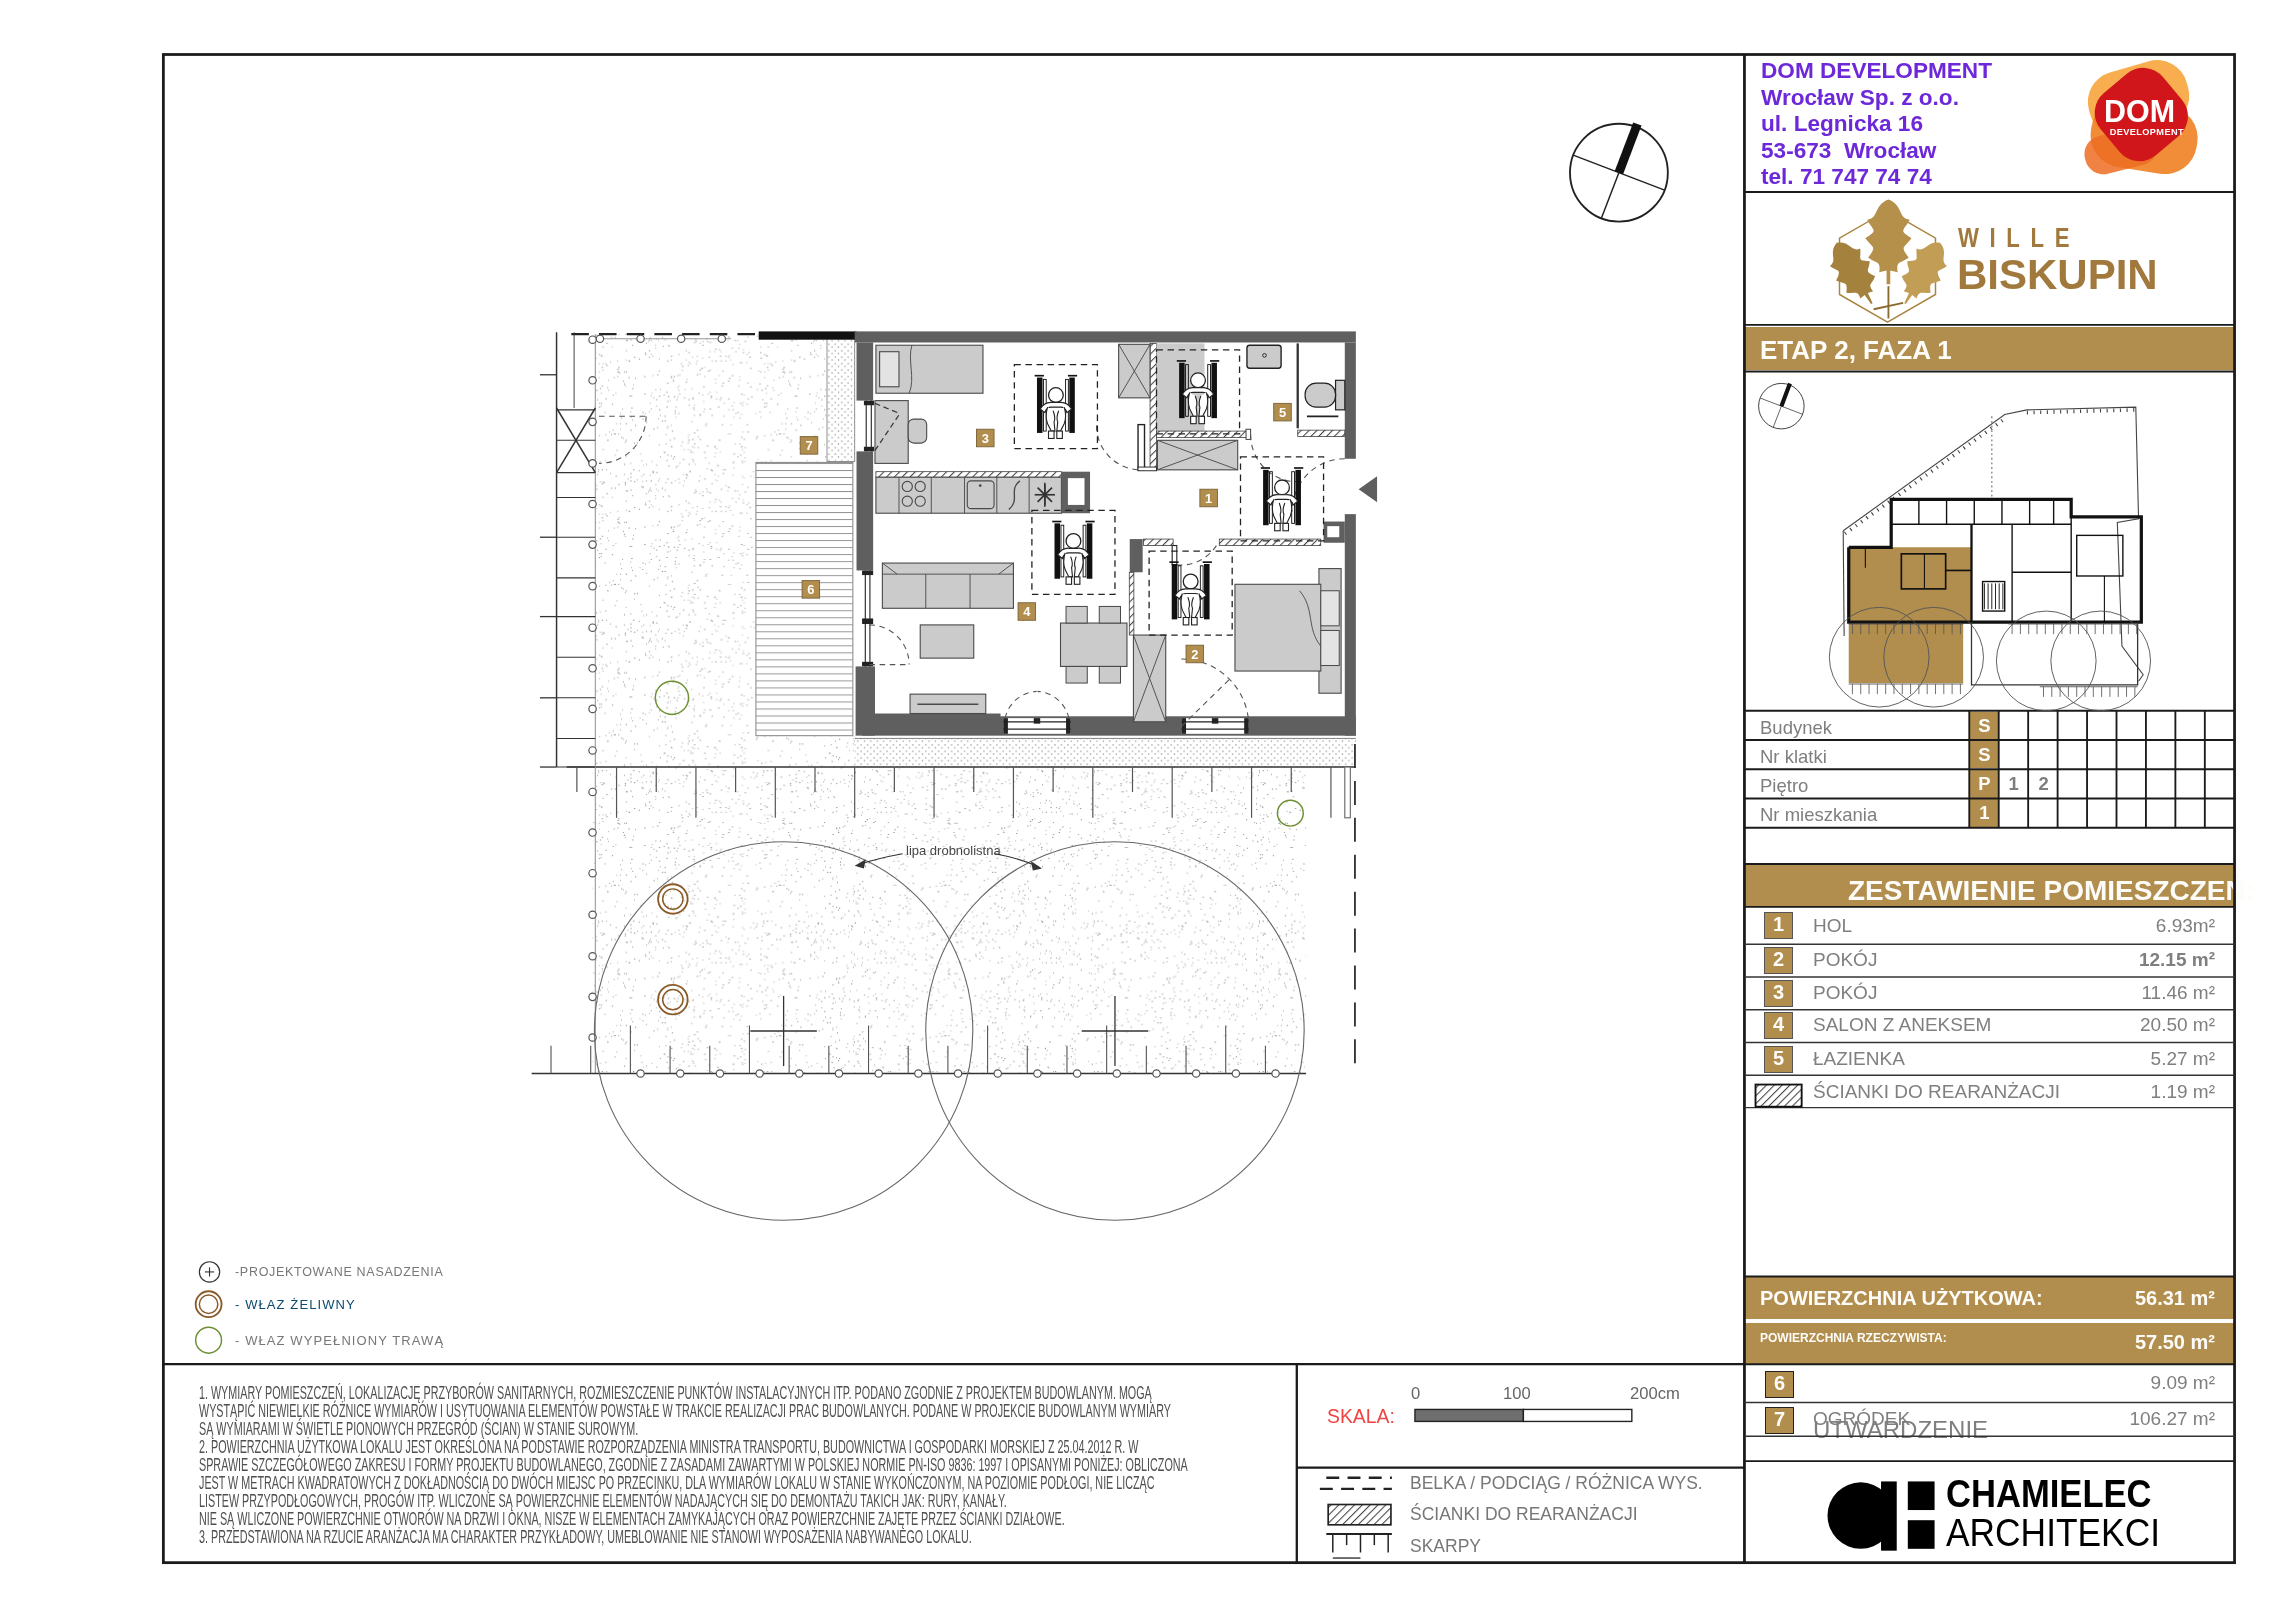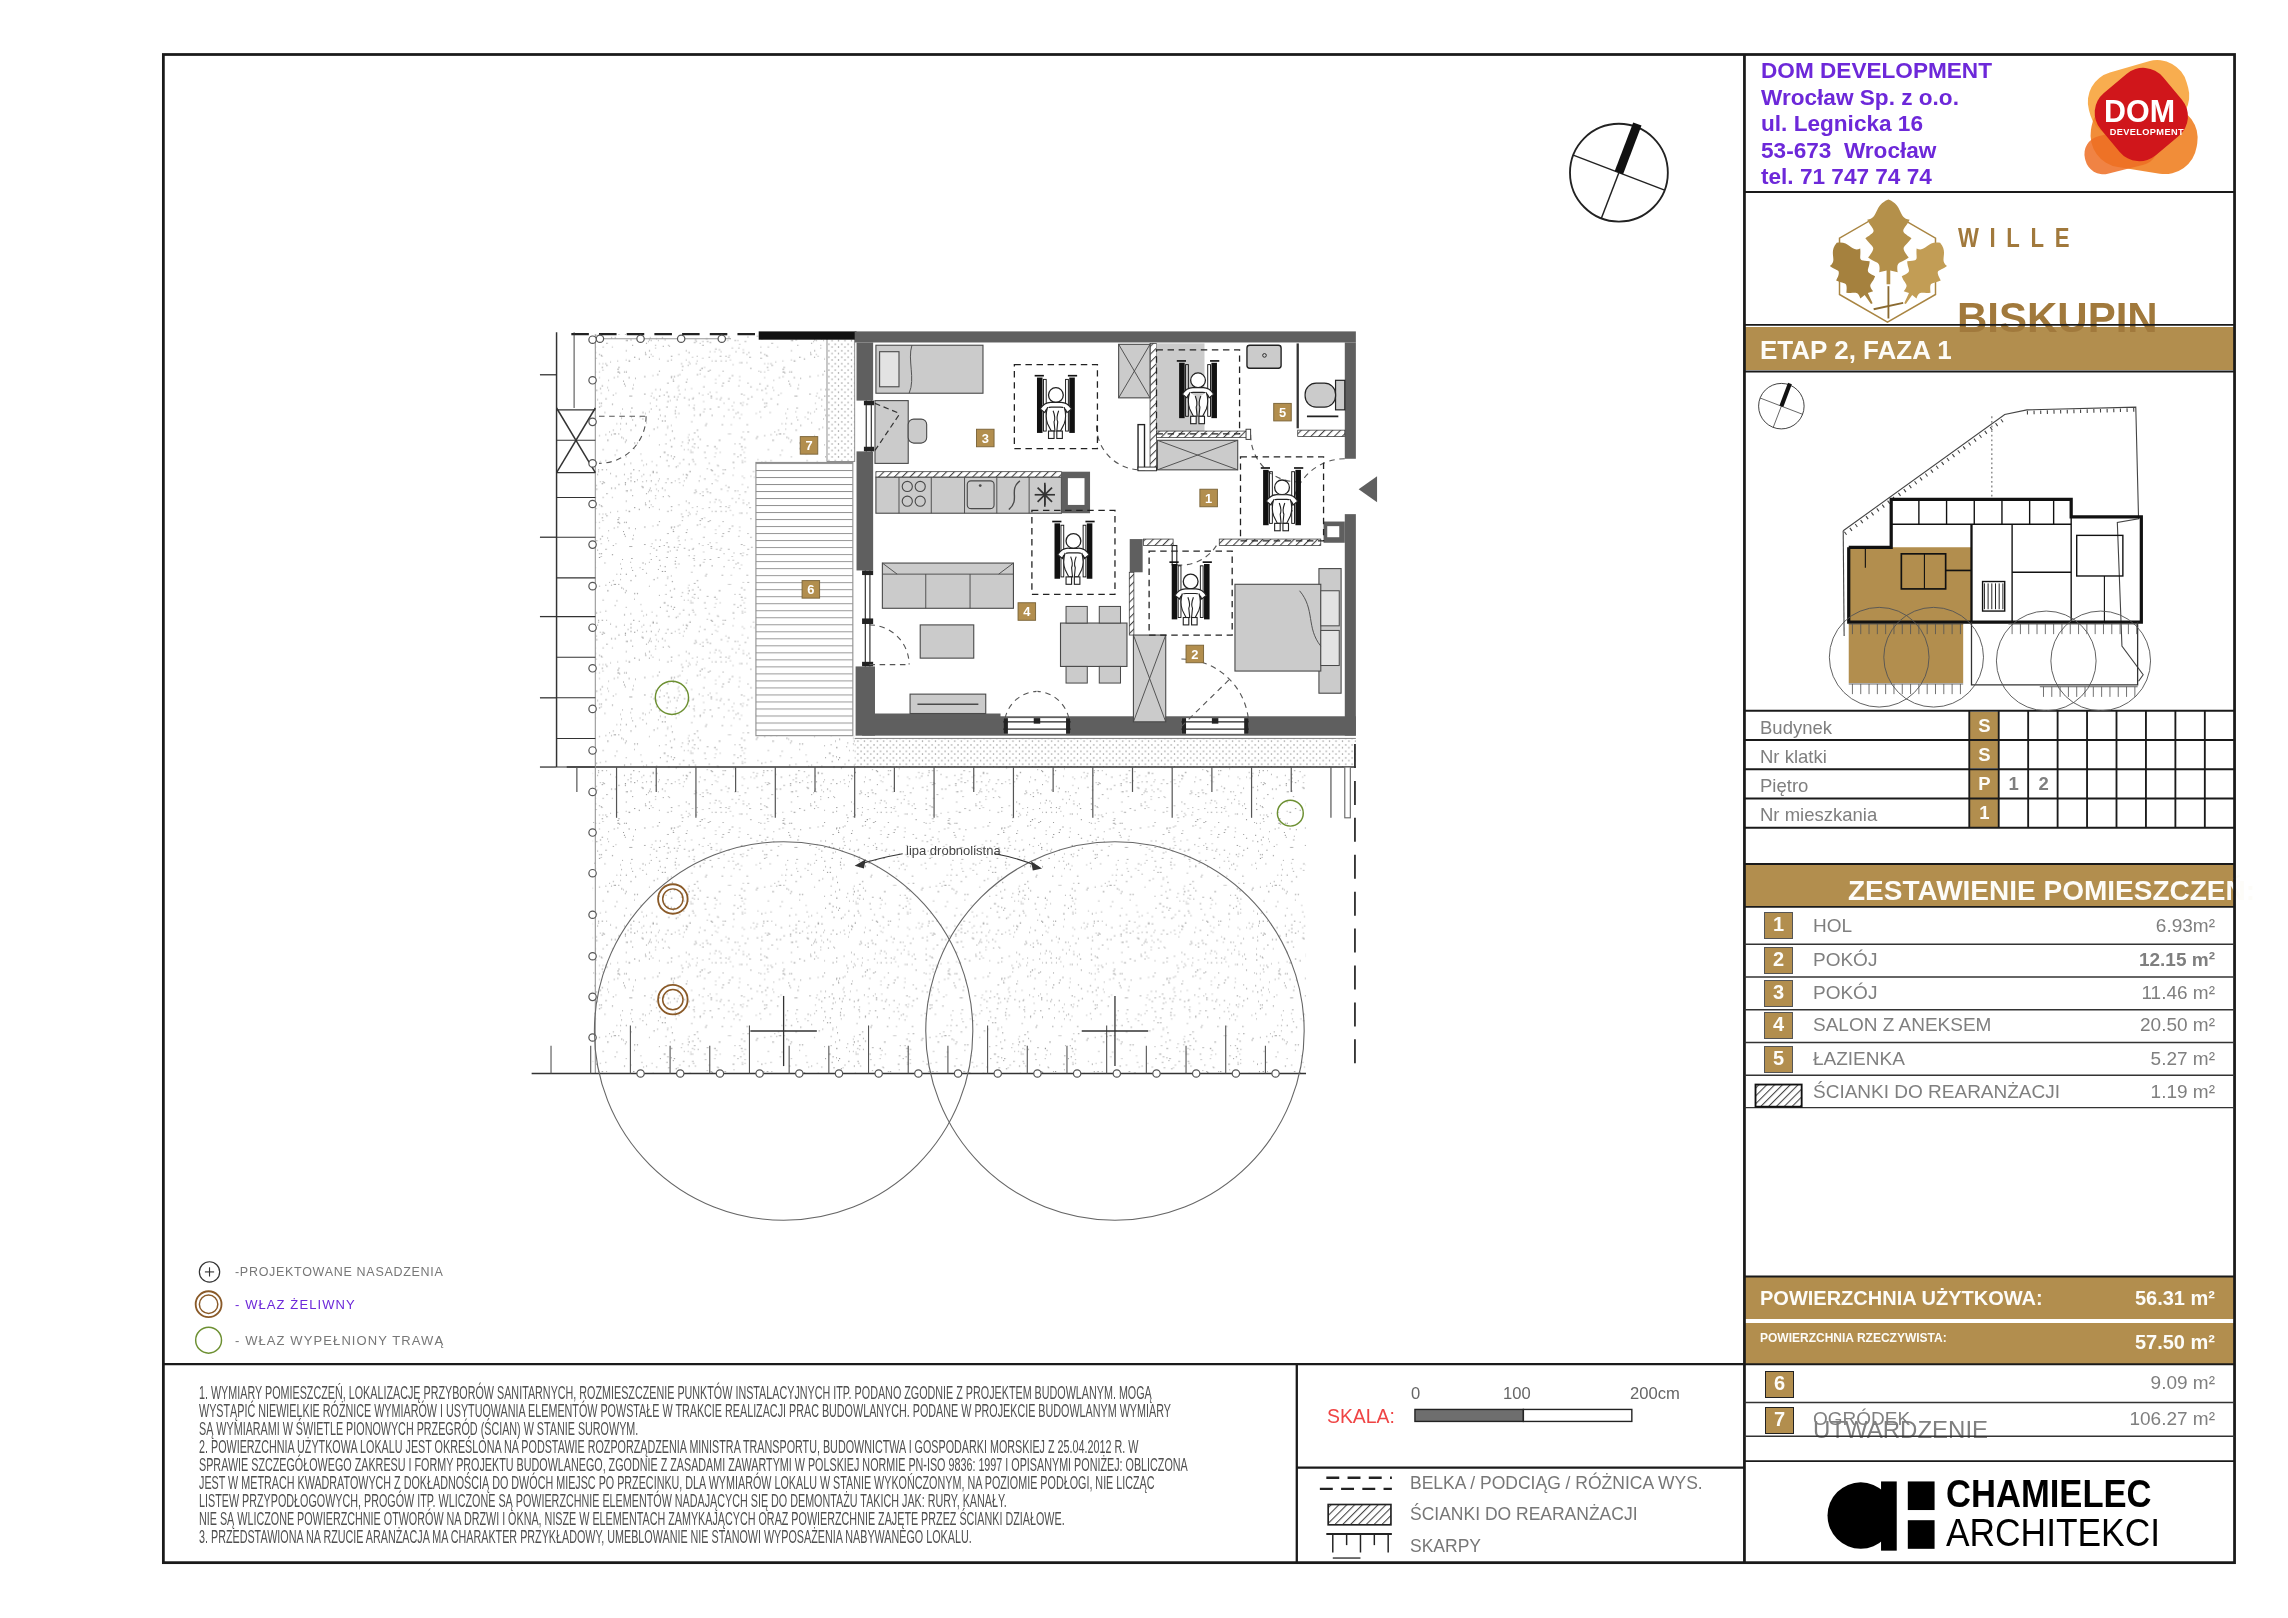--- a/index.html
+++ b/index.html
@@ -66,21 +66,21 @@
 <div class="abs wt nowrap" style="right:74px;top:1331px;font-size:20px;">57.50 m²</div>
 
 <div class="abs gold wt" style="left:1765px;top:1371px;width:29px;height:27px;border:1.8px solid #222;box-sizing:border-box;text-align:center;font-size:20px;line-height:23px;">6</div>
 <div class="abs gt nowrap" style="left:1813px;top:1372px;font-size:24px;margin-top:44px;">UTWARDZENIE</div>
 <div class="abs gt nowrap" style="right:74px;top:1372px;font-size:19px;">9.09 m²</div>
 <div class="abs gold wt" style="left:1765px;top:1407px;width:29px;height:27px;border:1.8px solid #222;box-sizing:border-box;text-align:center;font-size:20px;line-height:23px;">7</div>
 <div class="abs gt nowrap" style="left:1813px;top:1408px;font-size:19px;">OGRÓDEK</div>
 <div class="abs gt nowrap" style="right:74px;top:1408px;font-size:19px;">106.27 m²</div>
 
 <div class="abs nowrap" style="left:1958px;top:223px;font-size:27px;letter-spacing:13px;color:#a1793c;font-weight:bold;transform:scaleX(0.82);transform-origin:0 0;">WILLE</div>
-<div class="abs nowrap" style="left:1957px;top:251px;font-size:42px;letter-spacing:0px;color:#a1793c;font-weight:bold;margin-top:43px;">BISKUPIN</div>
+<div class="abs nowrap" style="left:1957px;top:251px;font-size:42px;letter-spacing:0px;color:#a1793c;font-weight:bold;">BISKUPIN</div>
 
 <div class="abs nowrap" style="left:1946px;top:1473px;font-size:38px;font-weight:bold;color:#000;transform:scaleX(0.91);transform-origin:0 0;">CHAMIELEC</div>
 <div class="abs nowrap" style="left:1946px;top:1512px;font-size:38px;color:#000;transform:scaleX(0.93);transform-origin:0 0;">ARCHITEKCI</div>
 
 <div class="abs nowrap" style="left:199px;top:1384px;font-size:17.5px;line-height:18px;color:#4f4f4f;transform:scaleX(0.615);transform-origin:0 0;">1. WYMIARY POMIESZCZEŃ, LOKALIZACJĘ PRZYBORÓW SANITARNYCH, ROZMIESZCZENIE PUNKTÓW INSTALACYJNYCH ITP. PODANO ZGODNIE Z PROJEKTEM BUDOWLANYM. MOGĄ
 WYSTĄPIĆ NIEWIELKIE RÓŻNICE WYMIARÓW I USYTUOWANIA ELEMENTÓW POWSTAŁE W TRAKCIE REALIZACJI PRAC BUDOWLANYCH. PODANE W PROJEKCIE BUDOWLANYM WYMIARY
 SĄ WYMIARAMI W ŚWIETLE PIONOWYCH PRZEGRÓD (ŚCIAN) W STANIE SUROWYM.
 2. POWIERZCHNIA UŻYTKOWA LOKALU JEST OKREŚLONA NA PODSTAWIE ROZPORZĄDZENIA MINISTRA TRANSPORTU, BUDOWNICTWA I GOSPODARKI MORSKIEJ Z 25.04.2012 R. W
 SPRAWIE SZCZEGÓŁOWEGO ZAKRESU I FORMY PROJEKTU BUDOWLANEGO, ZGODNIE Z ZASADAMI ZAWARTYMI W POLSKIEJ NORMIE PN-ISO 9836: 1997 I OPISANYMI PONIŻEJ: OBLICZONA
 JEST W METRACH KWADRATOWYCH Z DOKŁADNOŚCIĄ DO DWÓCH MIEJSC PO PRZECINKU, DLA WYMIARÓW LOKALU W STANIE WYKOŃCZONYM, NA POZIOMIE PODŁOGI, NIE LICZĄC
@@ -90,21 +90,21 @@
 
 <div class="abs nowrap" style="left:1327px;top:1405px;font-size:19.4px;color:#ef4444;">SKALA:</div>
 <div class="abs nowrap" style="left:1411px;top:1384px;font-size:16.6px;color:#666;">0</div>
 <div class="abs nowrap" style="left:1503px;top:1384px;font-size:16.6px;color:#666;">100</div>
 <div class="abs nowrap" style="left:1630px;top:1384px;font-size:16.6px;color:#666;">200cm</div>
 <div class="abs nowrap" style="left:1410px;top:1473px;font-size:17.5px;color:#777;">BELKA / PODCIĄG / RÓŻNICA WYS.</div>
 <div class="abs nowrap" style="left:1410px;top:1504px;font-size:17.5px;color:#777;">ŚCIANKI DO REARANŻACJI</div>
 <div class="abs nowrap" style="left:1410px;top:1536px;font-size:17.5px;color:#777;">SKARPY</div>
 
 <div class="abs nowrap" style="left:235px;top:1265px;font-size:12.5px;letter-spacing:0.7px;color:#777;">-PROJEKTOWANE NASADZENIA</div>
-<div class="abs nowrap" style="left:235px;top:1297px;font-size:13px;letter-spacing:1.1px;color:#6d28d9;">- WŁAZ ŻELIWNY</div>
+<div class="abs nowrap" style="left:235px;top:1297px;font-size:13px;letter-spacing:1.1px;color:#0c4a6e;">- WŁAZ ŻELIWNY</div>
 <div class="abs nowrap" style="left:235px;top:1333px;font-size:13px;letter-spacing:1.1px;color:#777;">- WŁAZ WYPEŁNIONY TRAWĄ</div>
 <div class="abs nowrap" style="left:906px;top:843px;font-size:13px;color:#444;">lipa drobnolistna</div>
 
 <svg class="abs" width="2289" height="1619" viewBox="0 0 2480 1754">
 <defs>
 <pattern id="stip" width="179" height="163" patternUnits="userSpaceOnUse">
 <path d="M58 25h0.8M13 87h1.3M11 83h0.8M78 12h1.3M76 134h0.8M113 95h1.3M105 9h0.8M100 22h0.8M97 93h1.3M33 95h0.8M67 89h1.3M11 34h1.3M77 51h1.0M65 41h1.3M139 14h1.3M89 56h1.0M109 12h1.0M30 56h1.0M7 109h1.3M141 133h1.3M63 81h0.8M150 154h1.3M119 10h1.0M116 161h1.0M128 144h0.8M168 58h0.8M88 36h0.8M132 65h0.8M30 66h0.8M146 140h1.3M74 59h0.8M27 29h1.3M42 79h0.8M47 1h1.3M66 92h1.3M153 154h1.3M132 74h1.3M70 65h1.0M113 11h0.8M79 18h0.8M19 92h0.8M169 100h0.8M110 25h1.0M108 77h1.0M177 76h1.0M16 17h1.3M48 135h1.3M5 155h1.0M27 88h1.3M54 105h1.3M151 84h1.0M138 87h1.0M114 100h0.8M146 120h0.8M93 58h0.8M141 77h1.3M108 56h1.0M170 60h0.8M41 32h1.0M112 146h1.0M162 56h0.8M149 20h1.3M134 78h1.0M141 54h1.0M83 121h1.3M29 161h0.8M106 76h0.8M109 97h1.3M167 26h0.8M4 130h1.3M19 122h1.0M176 32h0.8M45 48h1.3M59 89h0.8M162 58h1.3M104 147h1.3M24 25h0.8M156 126h0.8M139 25h1.0M111 20h1.0M122 86h0.8M158 10h1.0M8 16h1.3M5 145h1.0M58 158h1.3M36 45h1.3M144 83h1.3M94 142h1.3M159 33h0.8M75 64h0.8M120 70h1.3M54 20h1.3M115 60h0.8M173 36h1.0M158 27h0.8M29 70h1.0M61 32h0.8M129 4h1.0M79 3h1.3M112 83h0.8M176 128h0.8M48 7h1.0M135 133h1.0M73 87h1.3M89 53h0.8M143 30h1.0M168 103h0.8M109 37h0.8M81 55h1.0M165 44h0.8M94 39h0.8M47 30h1.3M55 124h1.0M90 29h0.8M178 6h1.3M91 159h1.0M44 73h1.3M77 81h1.3M55 35h1.0M36 143h1.3M25 161h0.8M3 102h1.0M30 14h1.3M120 46h1.3M53 75h1.0M80 43h1.3M58 6h0.8M64 1h0.8M85 82h0.8M90 1h0.8M26 96h0.8M54 103h1.3M171 139h1.3M159 128h1.0M137 117h0.8M51 101h0.8M147 116h1.3M77 114h0.8M162 122h0.8M148 95h1.3M171 105h0.8M8 104h1.0M149 91h0.8M112 111h1.0M1 130h1.3M160 15h0.8M133 77h1.0M42 123h1.3M116 75h0.8M86 111h1.3M113 33h0.8M60 106h1.0M111 22h0.8M87 158h1.3M39 80h1.3M51 76h1.3M36 159h0.8M52 13h1.0M177 63h0.8M104 23h1.0M170 22h1.3M50 19h0.8M89 142h0.8M29 154h1.0M73 118h1.0M67 20h0.8M58 55h0.8M168 32h1.3M52 61h1.0M178 96h1.0M135 139h0.8M10 108h0.8M45 44h1.0M34 61h0.8M145 103h1.3M37 14h1.0M81 122h1.0M87 148h0.8M31 68h1.0M46 120h1.0M73 39h1.3M120 20h0.8M14 82h1.3M40 147h1.0M25 32h0.8M61 15h1.0M46 93h1.3M155 63h1.3M38 44h1.0M50 157h1.3M90 102h0.8M49 41h1.3M80 155h0.8M6 115h1.3M88 12h1.0M174 41h0.8M28 85h0.8M168 117h1.0M16 126h0.8M42 150h1.3M55 21h1.3M114 114h0.8M13 85h0.8M70 37h0.8M2 49h1.0M171 105h1.0M94 89h1.0M126 50h0.8M89 110h0.8M46 109h0.8M88 113h1.0M65 65h1.0M132 82h1.0M173 51h0.8M83 43h0.8M170 81h0.8M87 148h1.3M27 64h0.8M174 23h1.3M11 64h1.0M131 162h1.0M34 106h1.3M84 51h1.0M150 160h0.8M20 13h1.0M75 144h0.8M68 125h1.0M16 115h1.0M97 73h1.0M132 77h1.0M45 102h0.8M67 76h1.0M35 11h1.0M65 55h0.8M47 117h1.0M53 117h1.3M169 11h0.8M85 155h1.0M163 132h1.0M33 131h1.0M147 126h0.8M59 52h1.3M15 32h0.8M73 106h1.3M97 27h0.8M176 43h0.8M18 81h1.0M31 22h1.3M159 39h1.3M136 127h1.0M50 44h1.3M47 72h0.8M42 46h0.8M59 65h1.3M94 106h1.3M83 6h1.0M158 38h1.0M8 48h0.8M34 158h0.8M166 61h1.0M108 126h0.8M19 97h1.0M39 60h0.8M37 42h1.3M116 33h1.0M73 61h1.0M14 6h1.3M87 67h1.3M98 104h1.3M30 113h1.0M119 68h1.0M133 144h1.0M4 125h1.3M36 118h0.8M78 26h0.8M73 144h0.8M24 9h1.3M144 65h1.3M166 120h0.8M62 27h0.8M20 80h1.0M23 153h1.0M10 151h0.8M161 101h1.3M140 36h1.3M151 135h1.3M39 65h0.8M69 20h1.3M146 32h1.3M7 136h1.0M107 90h1.0M116 50h1.0M70 60h1.0M32 1h1.0M42 124h0.8M145 65h0.8M64 60h1.3M91 7h0.8M15 119h1.3M15 122h1.3M170 23h1.3M131 133h0.8M175 80h1.3M141 151h1.0M109 41h1.3M49 133h1.0M90 150h1.3M47 82h1.0M7 30h1.3M167 111h0.8M141 43h0.8M114 59h1.3M93 112h1.0M177 103h1.3M142 43h1.3M27 54h1.0M41 100h1.0M146 42h1.3M166 146h0.8M133 36h1.3M112 68h0.8M24 37h0.8M4 1h1.0M19 58h1.0M104 96h1.0M112 77h0.8M167 40h1.0M18 104h1.0M72 43h0.8M115 92h1.3M115 72h1.3M88 27h0.8M11 5h0.8M29 148h0.8M110 107h0.8M74 84h1.3M116 68h0.8M91 11h0.8M177 118h1.3M96 61h1.3M163 14h1.0M32 162h0.8M115 20h1.3M168 43h1.0M114 111h1.3M173 48h0.8M157 3h0.8M150 33h1.3M163 32h1.0M108 62h1.3M175 137h1.0M85 86h0.8M78 118h1.0M141 64h0.8M101 28h0.8M20 101h1.0M174 114h0.8M25 105h1.3M13 8h1.0M36 155h1.3M12 141h1.0M20 34h0.8M7 138h0.8M147 103h1.0M18 16h0.8M53 55h0.8M63 151h1.3M136 148h1.3M85 47h0.8M141 6h0.8M62 115h1.3M39 140h1.3M146 28h1.3M36 124h0.8M62 16h0.8M173 96h1.0M103 26h1.3M42 27h0.8M88 161h0.8M112 58h1.0M159 121h1.3M5 34h1.0M161 82h1.3M42 75h1.3M135 122h0.8M63 53h1.0M118 121h1.0M79 126h0.8M23 75h0.8M91 44h1.3M28 26h1.3M59 85h0.8M59 31h0.8M30 107h1.0M27 25h1.3M53 45h1.3M163 46h1.0M7 65h1.3M40 159h1.0M4 42h1.0M1 40h1.3M103 122h0.8M119 106h1.3M104 38h1.3M23 71h1.3M125 145h1.0M127 102h1.0M86 4h1.3M121 151h1.3M59 2h0.8M7 89h1.3M140 153h1.0M18 94h0.8M128 83h1.0M93 67h0.8M177 30h0.8M130 100h0.8M45 62h0.8M14 149h1.3M121 94h0.8M55 65h0.8M177 156h0.8M30 151h1.3M35 105h0.8M146 24h1.3M148 129h1.0M178 124h0.8M139 77h1.0M126 112h1.3M34 1h1.0M64 107h1.0M87 101h1.3M160 25h1.0M11 135h0.8M95 56h0.8M117 34h1.3M53 99h0.8M153 31h1.0M140 34h1.3M30 145h0.8M119 145h1.0M36 113h0.8M133 72h1.3M22 68h1.0M88 10h0.8M125 40h1.3M107 120h1.0M84 92h1.0M150 61h1.3M14 104h1.3M6 99h1.3M166 54h1.3M87 123h0.8M38 68h1.0M17 107h1.0M139 90h1.0M78 69h0.8M148 48h1.0M60 160h1.0M174 107h1.0M35 116h1.3M174 15h1.0M129 144h1.3M9 49h0.8M34 150h1.3M11 82h1.3M67 24h1.3M123 142h0.8M8 103h0.8M19 30h1.0M138 149h0.8M66 134h1.3M127 140h1.0M7 4h1.3M103 149h1.3M93 134h1.3M124 66h0.8M122 97h0.8M85 67h0.8M115 35h1.3M3 1h1.3M22 157h0.8M155 21h1.0M129 40h1.3M34 9h1.3M124 24h1.0M112 115h1.3M166 42h1.3M6 10h1.3M146 13h1.0M130 27h1.3M11 60h1.3M79 110h0.8M65 105h1.0M85 127h1.0M140 92h1.0M11 158h1.3M60 99h0.8M108 50h0.8M68 111h0.8" stroke="#8a8a8a" stroke-width="1.1" fill="none"></path>
 </pattern>
 <pattern id="dots2" width="7" height="7" patternUnits="userSpaceOnUse">
         <circle cx="2" cy="2" r="0.8" fill="#8a8a8a"></circle>

